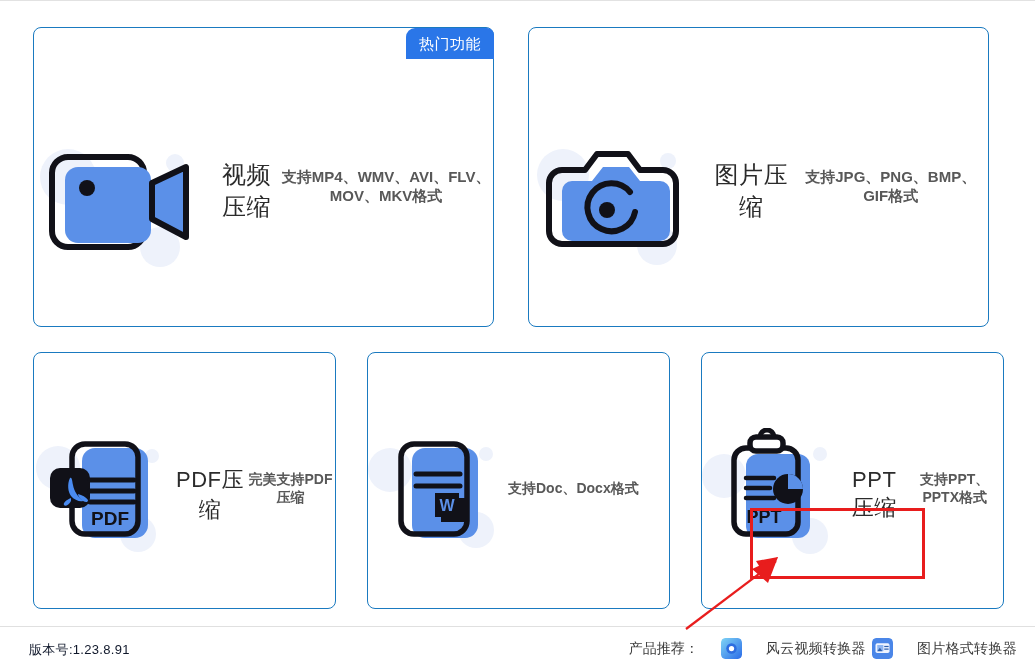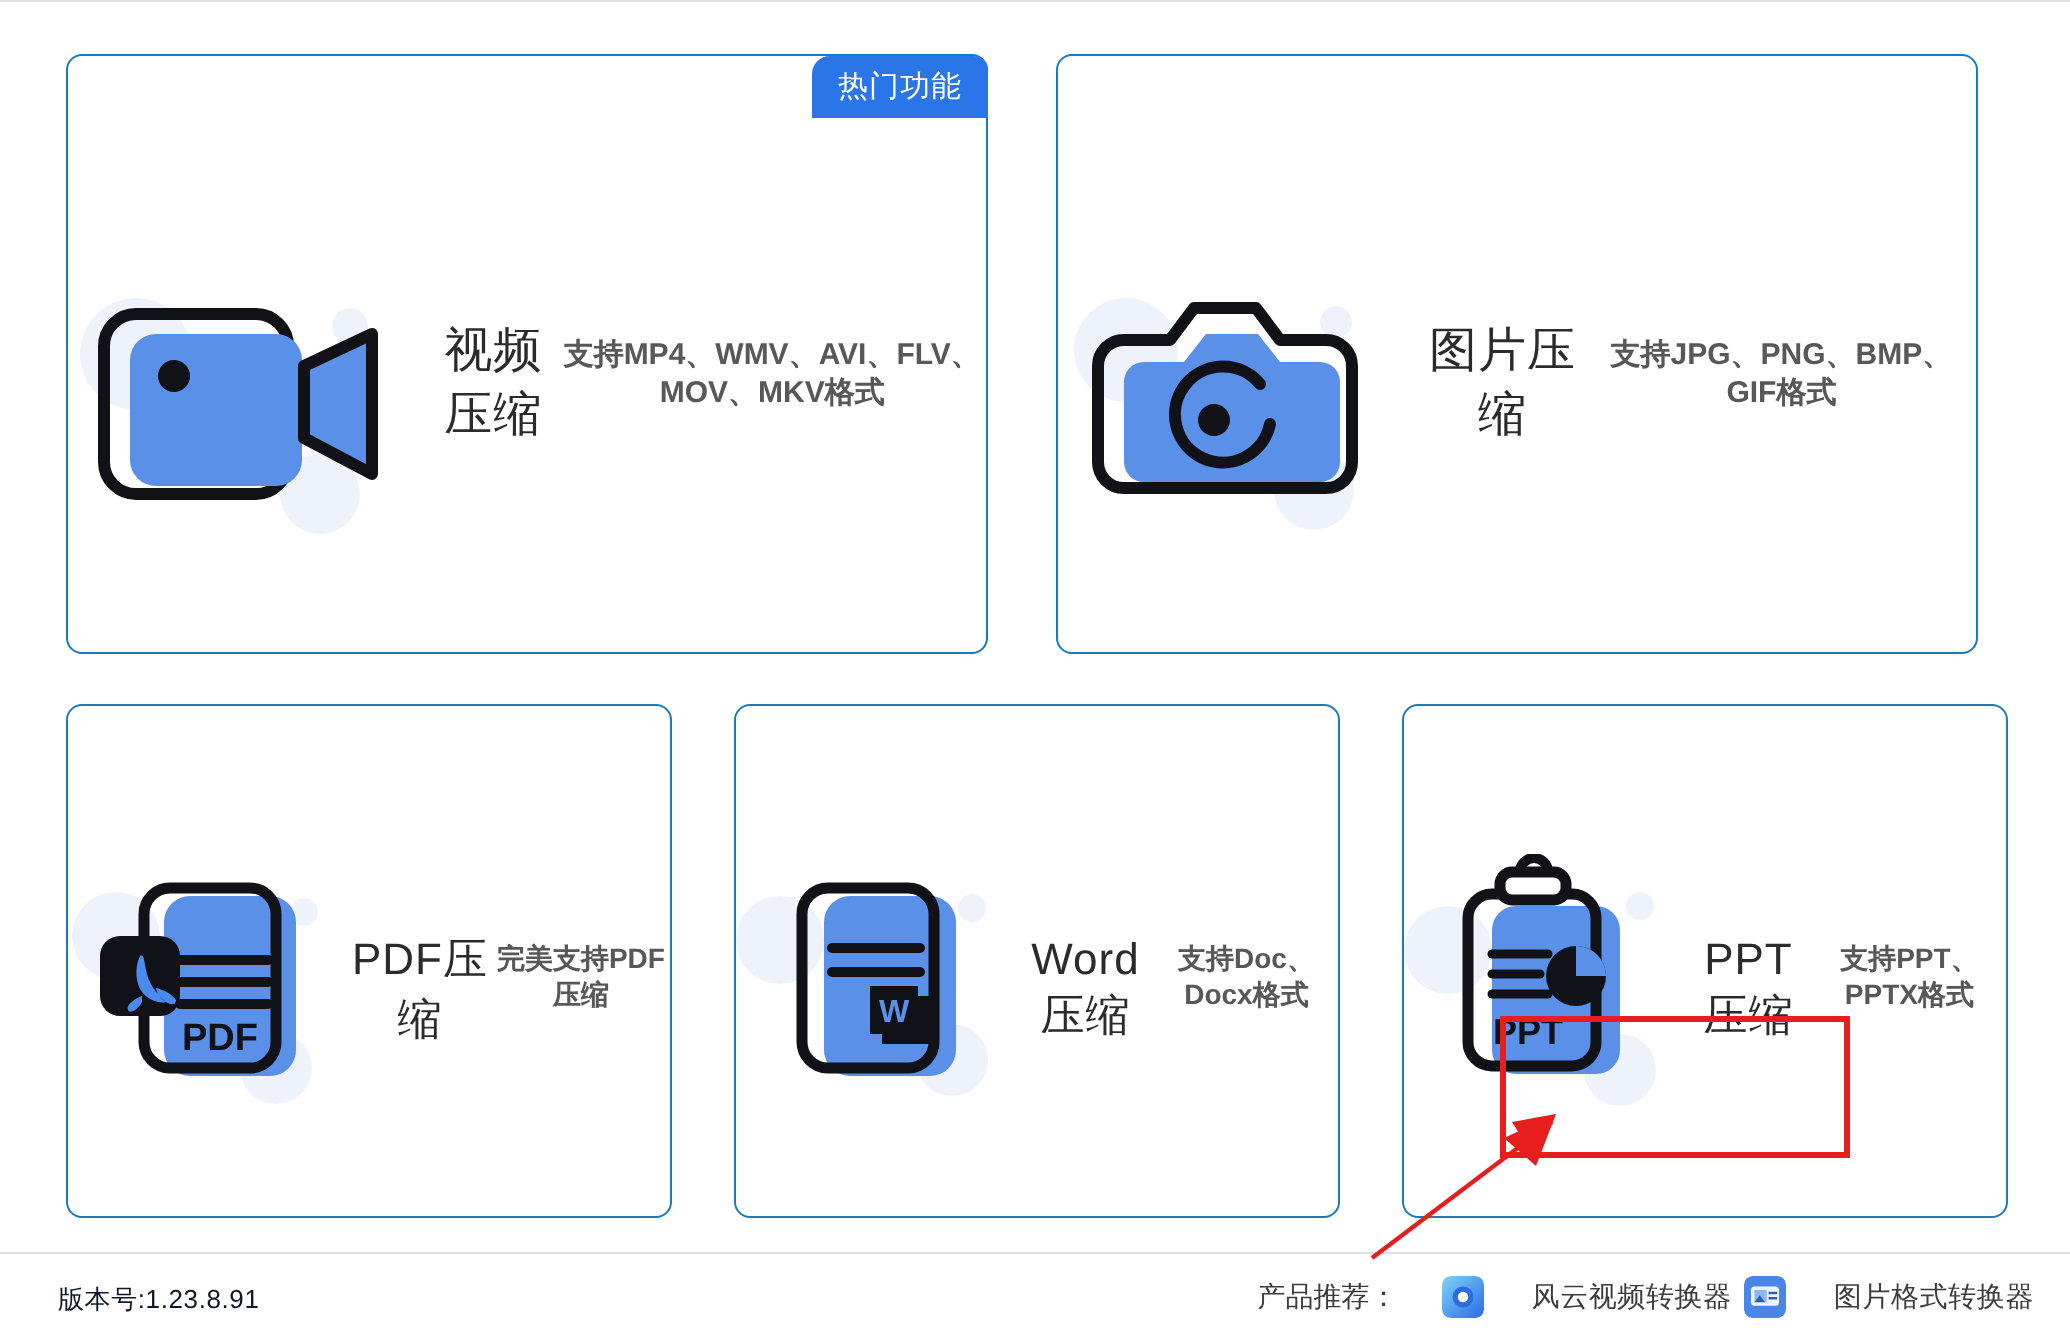--- a/index.html
+++ b/index.html
@@ -256,21 +256,20 @@
           <rect x="33" y="14" width="66" height="90" rx="13" fill="none" stroke="#111118" stroke-width="5.5"></rect>
           <g stroke="#111118" stroke-width="5" stroke-linecap="round">
             <line x1="48" y1="44" x2="92" y2="44"></line>
             <line x1="48" y1="56" x2="92" y2="56"></line>
           </g>
           <rect x="73" y="68" width="24" height="24" fill="#111118"></rect>
           <rect x="67" y="63" width="24" height="24" fill="#111118"></rect>
           <text x="79" y="81" font-family="'Liberation Sans',sans-serif" font-size="16" font-weight="bold" fill="#5b90e8" text-anchor="middle">W</text>
         </svg>
       </div>
-      <div class="card-title">Word压缩</div>
       <div class="card-sub">支持Doc、Docx格式</div>
     </div>
 
     <div class="card card-bottom">
       <div class="card-icon">
         <svg width="140" height="130" viewBox="0 0 140 130" xmlns="http://www.w3.org/2000/svg">
           <circle cx="22" cy="48" r="22" fill="#eef2fb"></circle>
           <circle cx="118" cy="26" r="7" fill="#eef2fb"></circle>
           <circle cx="108" cy="108" r="18" fill="#eef2fb"></circle>
           <rect x="44" y="26" width="64" height="84" rx="12" fill="#5b90e8"></rect>

